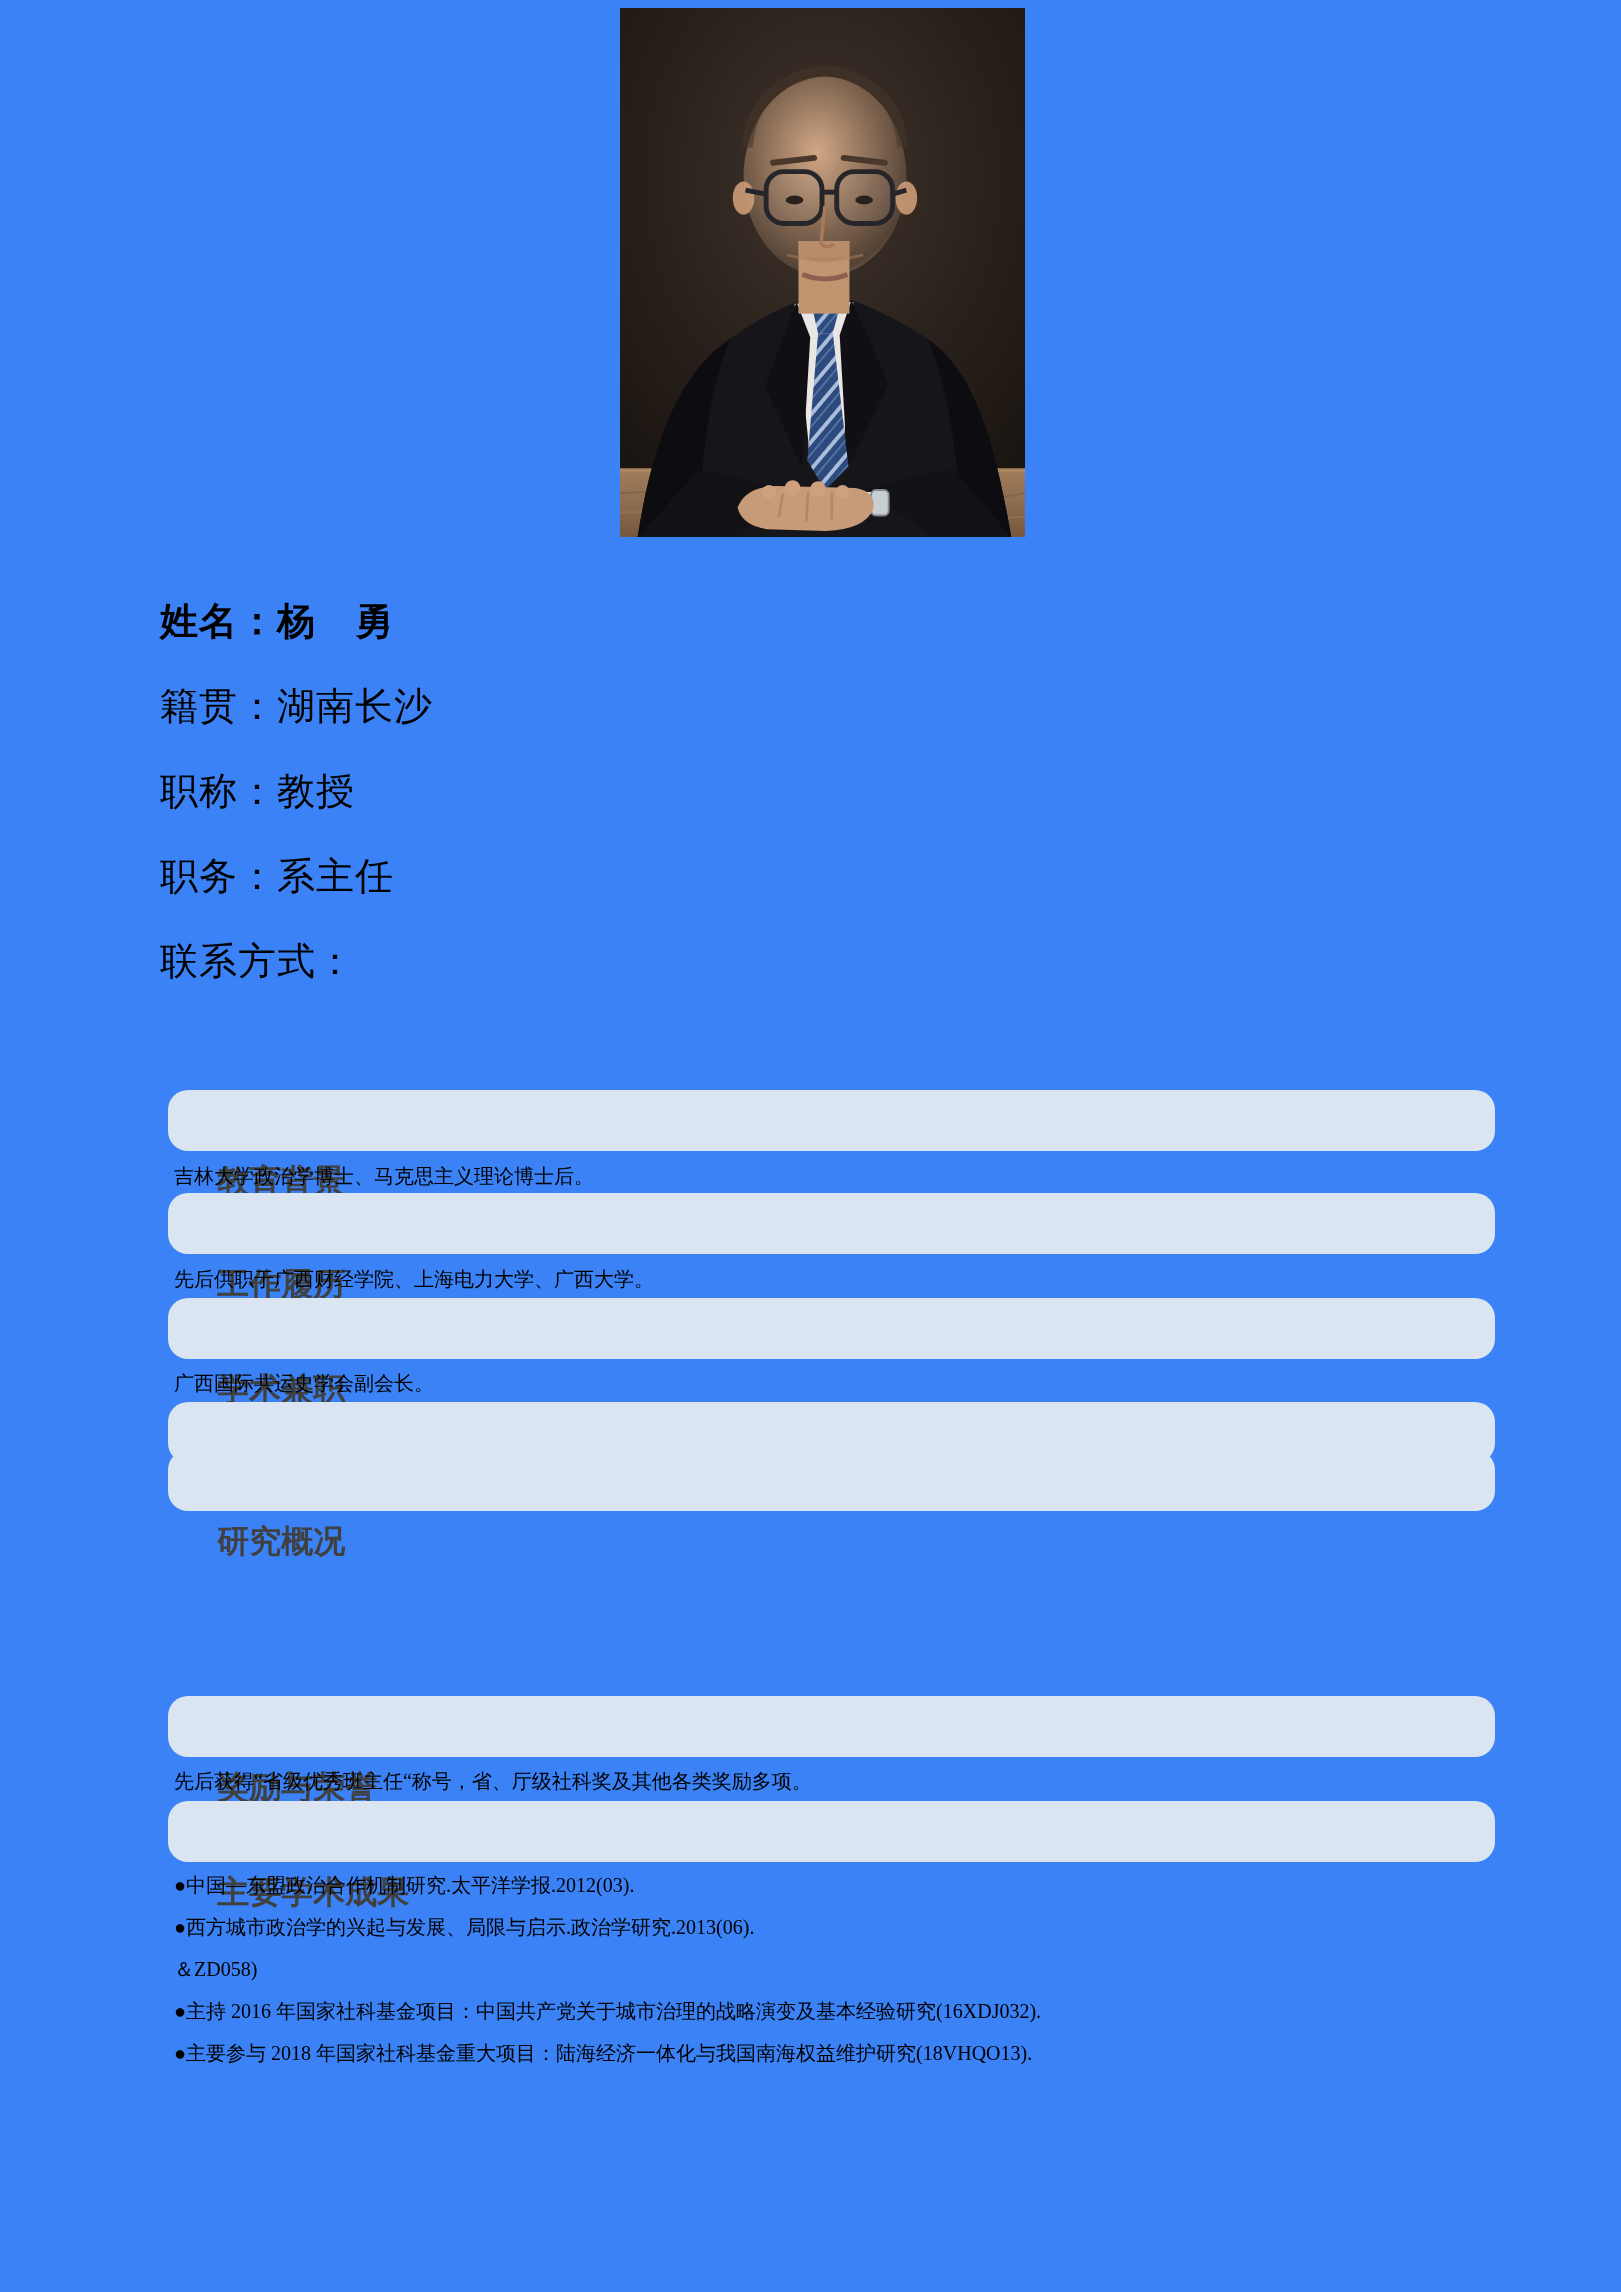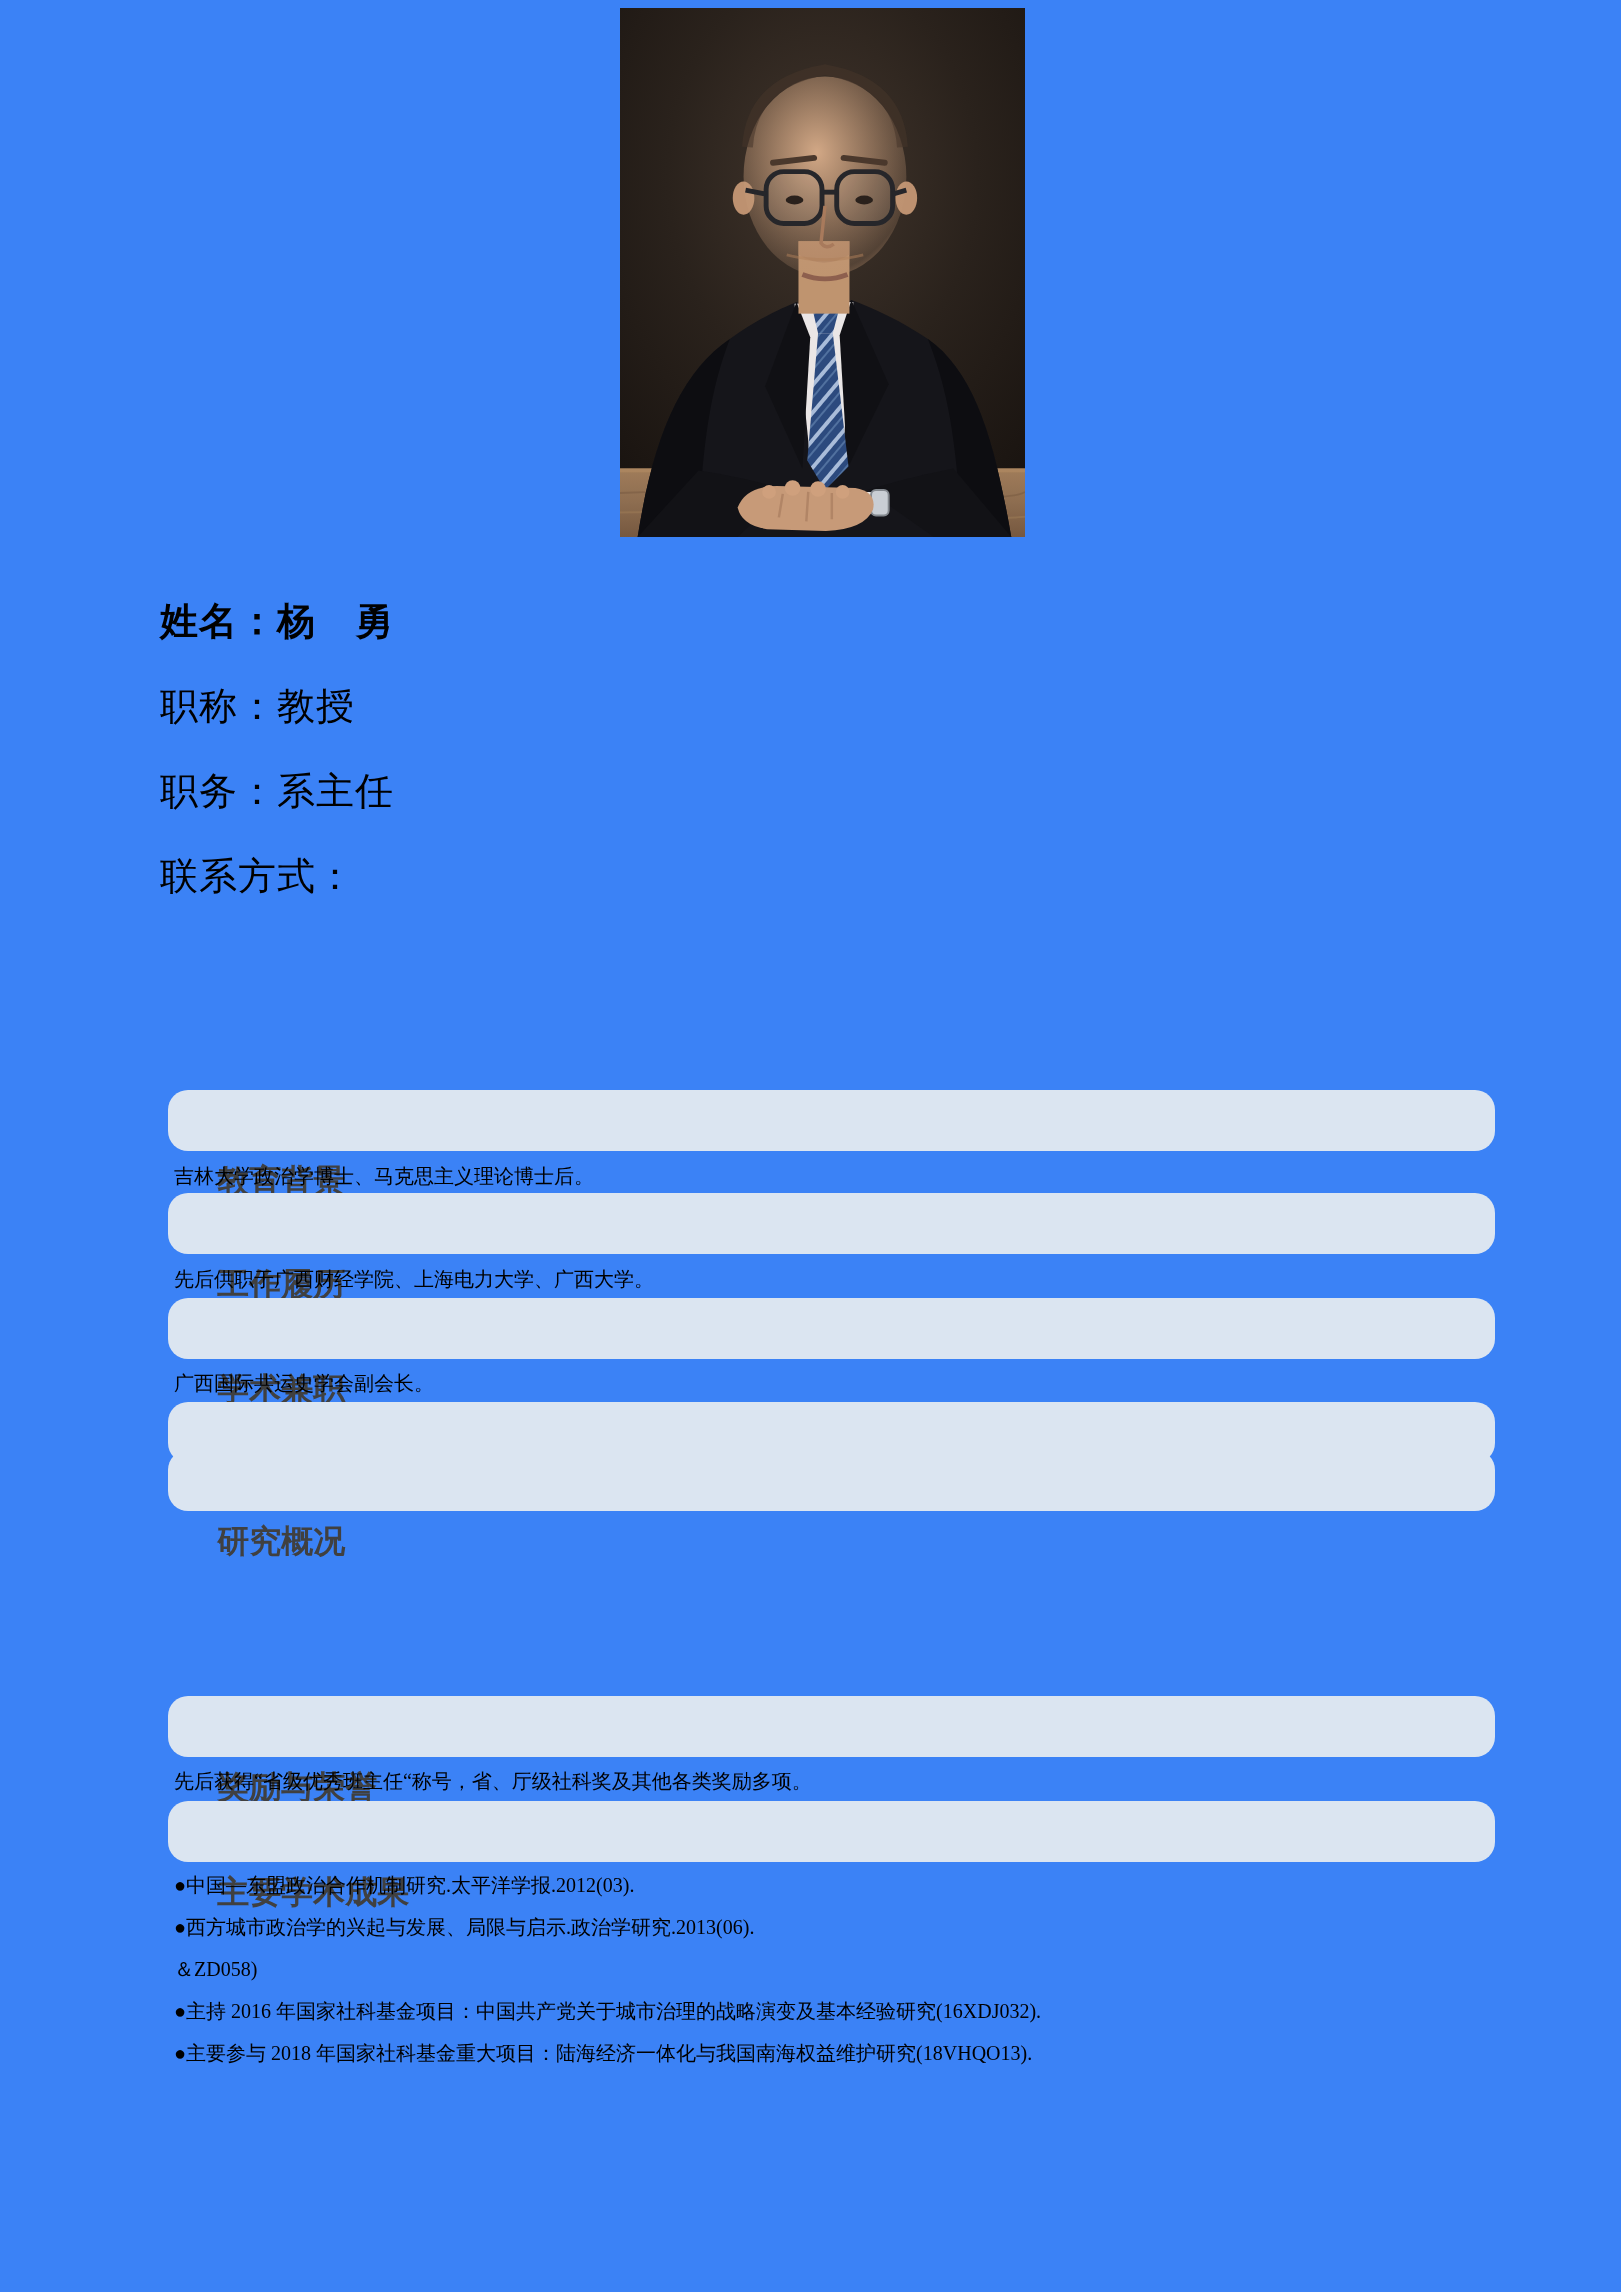--- a/index.html
+++ b/index.html
@@ -147,20 +147,21 @@
         <ellipse cx="249" cy="196" rx="9" ry="4.5" fill="#2a211c"></ellipse>
         <path d="M209,202 L205,240 Q210,247 218,241" stroke="#a87a5c" stroke-width="3.5" fill="none"></path>
         <path d="M186,272 Q209,281 232,272" stroke="#8d5f4e" stroke-width="5" fill="none"></path>
         <path d="M170,252 Q209,262 248,252" stroke="#b08059" stroke-width="3" fill="none" opacity="0.5"></path>
       </g>
     </svg>
   </div>
 
   <div class="profile">
     <div class="pline bold">姓名：杨　勇</div>
+    <div class="pline">籍贯：湖南长沙</div>
     <div class="pline">职称：教授</div>
     <div class="pline">职务：系主任</div>
     <div class="pline">联系方式：</div>
   </div>
 
   <div class="bar" style="top:1090px">
     <span>教育背景</span>
   </div>
   <div class="sbody" style="top:1155px">
     <div class="sline">吉林大学政治学博士、马克思主义理论博士后。</div>

